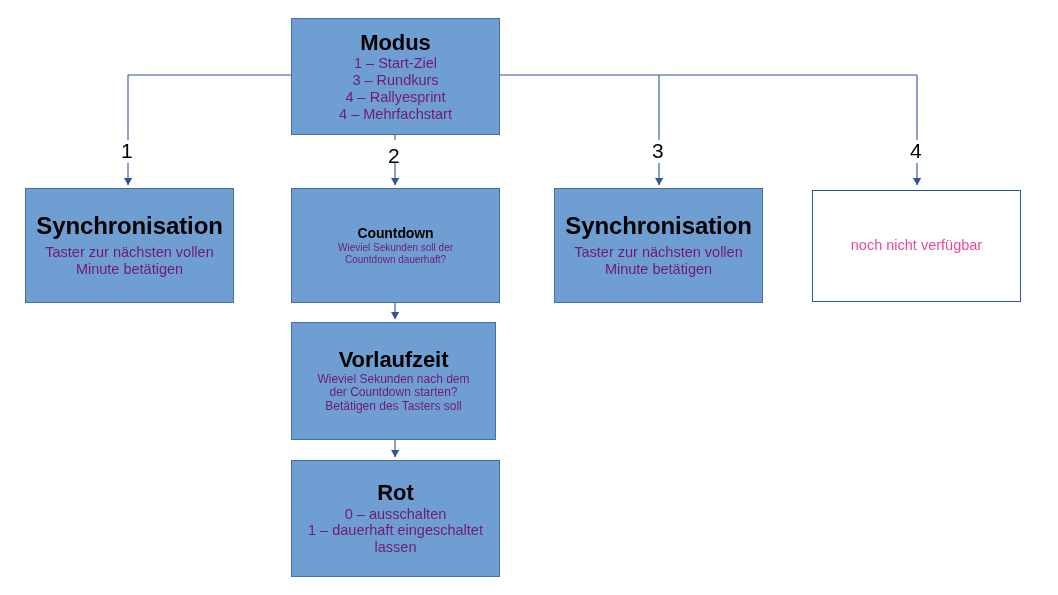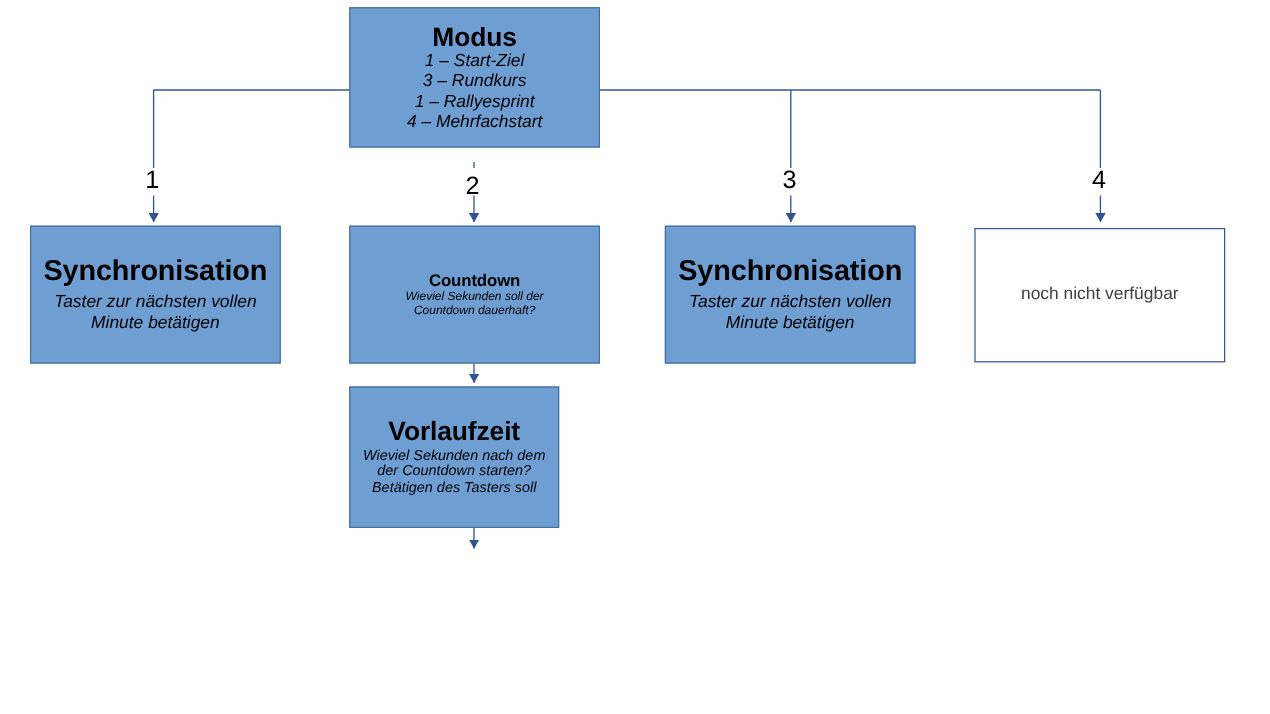--- a/index.html
+++ b/index.html
@@ -31,26 +31,25 @@
     background:#FFFFFF;
     border:1px solid #2F5496;
   }
   .node .title{
     font-weight:bold;
     color:#000000;
     line-height:1.08;
     letter-spacing:-0.1px;
   }
   .node .body{
-    color:#000000;
+    color:#701a75;
     line-height:1.16;
-    font-style:italic;
   }
   .node .plain{
-    color:#404040;
+    color:#ec4899;
     line-height:1.2;
   }
 
   
   .t-modus   .title{font-size:22px;margin-bottom:1px;}
   .t-modus   .body {font-size:14.5px;}
   .t-sync    .title{font-size:24px;margin-bottom:5px;}
   .t-sync    .body {font-size:14.5px;}
   .t-count   .title{font-size:14px;margin-bottom:1px;}
   .t-count   .body {font-size:10px;}
@@ -100,47 +99,53 @@
 
       <path d="M395,440 L395,457" marker-end="url(#arw)"></path>
     </g>
   </svg>
 
   <div class="branch-label" style="left:121px;top:140px;">1</div>
   <div class="branch-label" style="left:388px;top:145px;">2</div>
   <div class="branch-label" style="left:652px;top:140px;">3</div>
   <div class="branch-label" style="left:910px;top:140px;">4</div>
 
-  <div class="node filled t-modus" style="left:291px;top:6px;width:209px;height:117px;">
+  <div class="node filled t-modus" style="left:291px;top:18px;width:209px;height:117px;">
     <div class="title">Modus</div>
     <div class="body">1 – Start-Ziel</div>
     <div class="body">3 – Rundkurs</div>
-    <div class="body">1 – Rallyesprint</div>
+    <div class="body">4 – Rallyesprint</div>
     <div class="body">4 – Mehrfachstart</div>
   </div>
 
   <div class="node filled t-sync" style="left:25px;top:188px;width:209px;height:115px;">
     <div class="title">Synchronisation</div>
     <div class="body">Taster zur nächsten vollen</div>
     <div class="body">Minute betätigen</div>
   </div>
 
   <div class="node filled t-count" style="left:291px;top:188px;width:209px;height:115px;">
     <div class="title">Countdown</div>
     <div class="body">Wieviel Sekunden soll der</div>
     <div class="body">Countdown dauerhaft?</div>
   </div>
 
-  <div class="node filled t-vor" style="left:291px;top:322px;width:175px;height:118px;">
+  <div class="node filled t-vor" style="left:291px;top:322px;width:205px;height:118px;">
     <div class="title">Vorlaufzeit</div>
     <div class="body">Wieviel Sekunden nach dem</div>
     <div class="body">der Countdown starten?</div>
     <div class="body">Betätigen des Tasters soll</div>
   </div>
 
+  <div class="node filled t-rot" style="left:291px;top:460px;width:209px;height:117px;">
+    <div class="title">Rot</div>
+    <div class="body">0 – ausschalten</div>
+    <div class="body">1 – dauerhaft eingeschaltet</div>
+    <div class="body">lassen</div>
+  </div>
 
   <div class="node filled t-sync" style="left:554px;top:188px;width:209px;height:115px;">
     <div class="title">Synchronisation</div>
     <div class="body">Taster zur nächsten vollen</div>
     <div class="body">Minute betätigen</div>
   </div>
 
   <div class="node hollow t-na" style="left:812px;top:190px;width:209px;height:112px;">
     <div class="plain">noch nicht verfügbar</div>
   </div>

